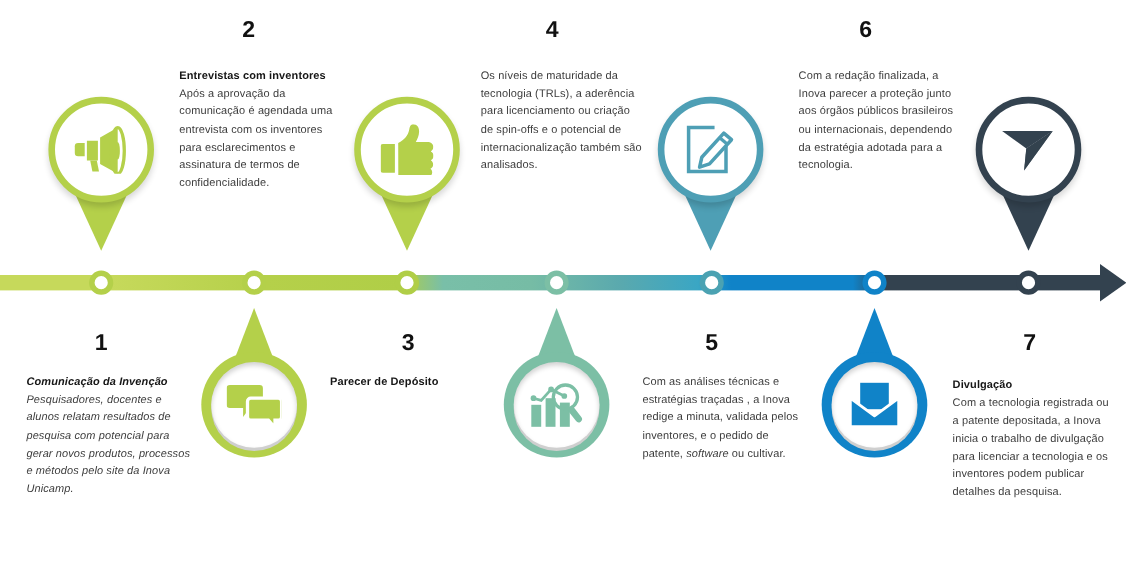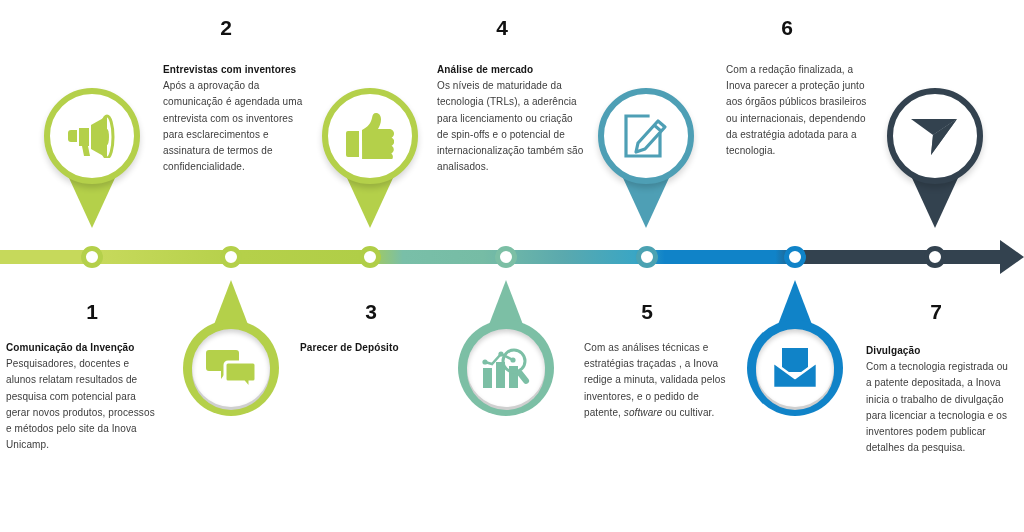--- a/index.html
+++ b/index.html
@@ -173,21 +173,21 @@
 
   <div class="node" style="left:92px;  border:5px solid #b4d04a;"></div>
   <div class="node" style="left:231px; border:5px solid #b4d04a;"></div>
   <div class="node" style="left:370px; border:5px solid #b0ce47;"></div>
   <div class="node" style="left:506px; border:5px solid #7cbfa5;"></div>
   <div class="node" style="left:647px; border:5px solid #4ba2b2;"></div>
   <div class="node" style="left:795px; border:5px solid #1083c8;"></div>
   <div class="node" style="left:935px; border:5px solid #33424f;"></div>
 
   <div class="step-num" style="left:62px; top:300px;">1</div>
-  <div class="step-text" style="left:6px; top:340px; width:152px;">
+  <div class="step-text" style="left:24px; top:340px; width:152px;font-style:italic;">
     <span class="title">Comunicação da Invenção</span>
     <span class="body">Pesquisadores, docentes e alunos relatam resultados de pesquisa com potencial para gerar novos produtos, processos e métodos pelo site da Inova Unicamp.</span>
   </div>
   <div class="pin pin-down" style="left:183px; top:320px; color:#b4d04a;">
     <div class="drop-tail"></div>
     <div class="drop-body"></div>
     <div class="drop-shadow"></div>
     <div class="drop-inner"></div>
     <div class="glyph">
       <svg width="50" height="42" viewBox="0 0 50 42">
@@ -227,21 +227,20 @@
     <div class="glyph">
       <svg width="48" height="46" viewBox="0 0 48 46">
         <path d="M2 18 h11 v26 h-11 a2 2 0 0 1 -2 -2 v-22 a2 2 0 0 1 2 -2 z" fill="#b4d04a"></path>
         <path d="M16 17 c6 -3 9 -7 10 -12 c0.6 -3.5 1.5 -5 4 -5 c3 0 5 2.6 5 6.5 c0 3.6 -1.6 7 -3 9.5 h11 c2.8 0 5 2 5 4.5 c0 2 -1 3.4 -2.4 4.2 c1.6 0.7 2.6 2.1 2.6 4 c0 1.9 -1 3.3 -2.6 4 c1.3 0.8 2.2 2.1 2.2 3.9 c0 1.8 -1 3.2 -2.5 3.9 c1 0.8 1.6 1.9 1.6 3.3 c0 2.4 -2 4.2 -4.8 4.2 h-26 z" fill="#b4d04a"></path>
       </svg>
     </div>
   </div>
 
   <div class="step-num" style="left:472px; top:16px;">4</div>
   <div class="step-text" style="left:437px; top:62px; width:148px;">
-    <span class="title">Análise de mercado</span>
     <span class="body">Os níveis de maturidade da tecnologia (TRLs), a aderência para licenciamento ou criação de spin-offs e o potencial de internacionalização também são analisados.</span>
   </div>
   <div class="pin pin-down" style="left:458px; top:320px; color:#7cbfa5;">
     <div class="drop-tail"></div>
     <div class="drop-body"></div>
     <div class="drop-shadow"></div>
     <div class="drop-inner"></div>
     <div class="glyph">
       <svg width="54" height="48" viewBox="0 0 54 48">
         <rect x="4" y="24" width="9" height="20" fill="#7cbfa5"></rect>

